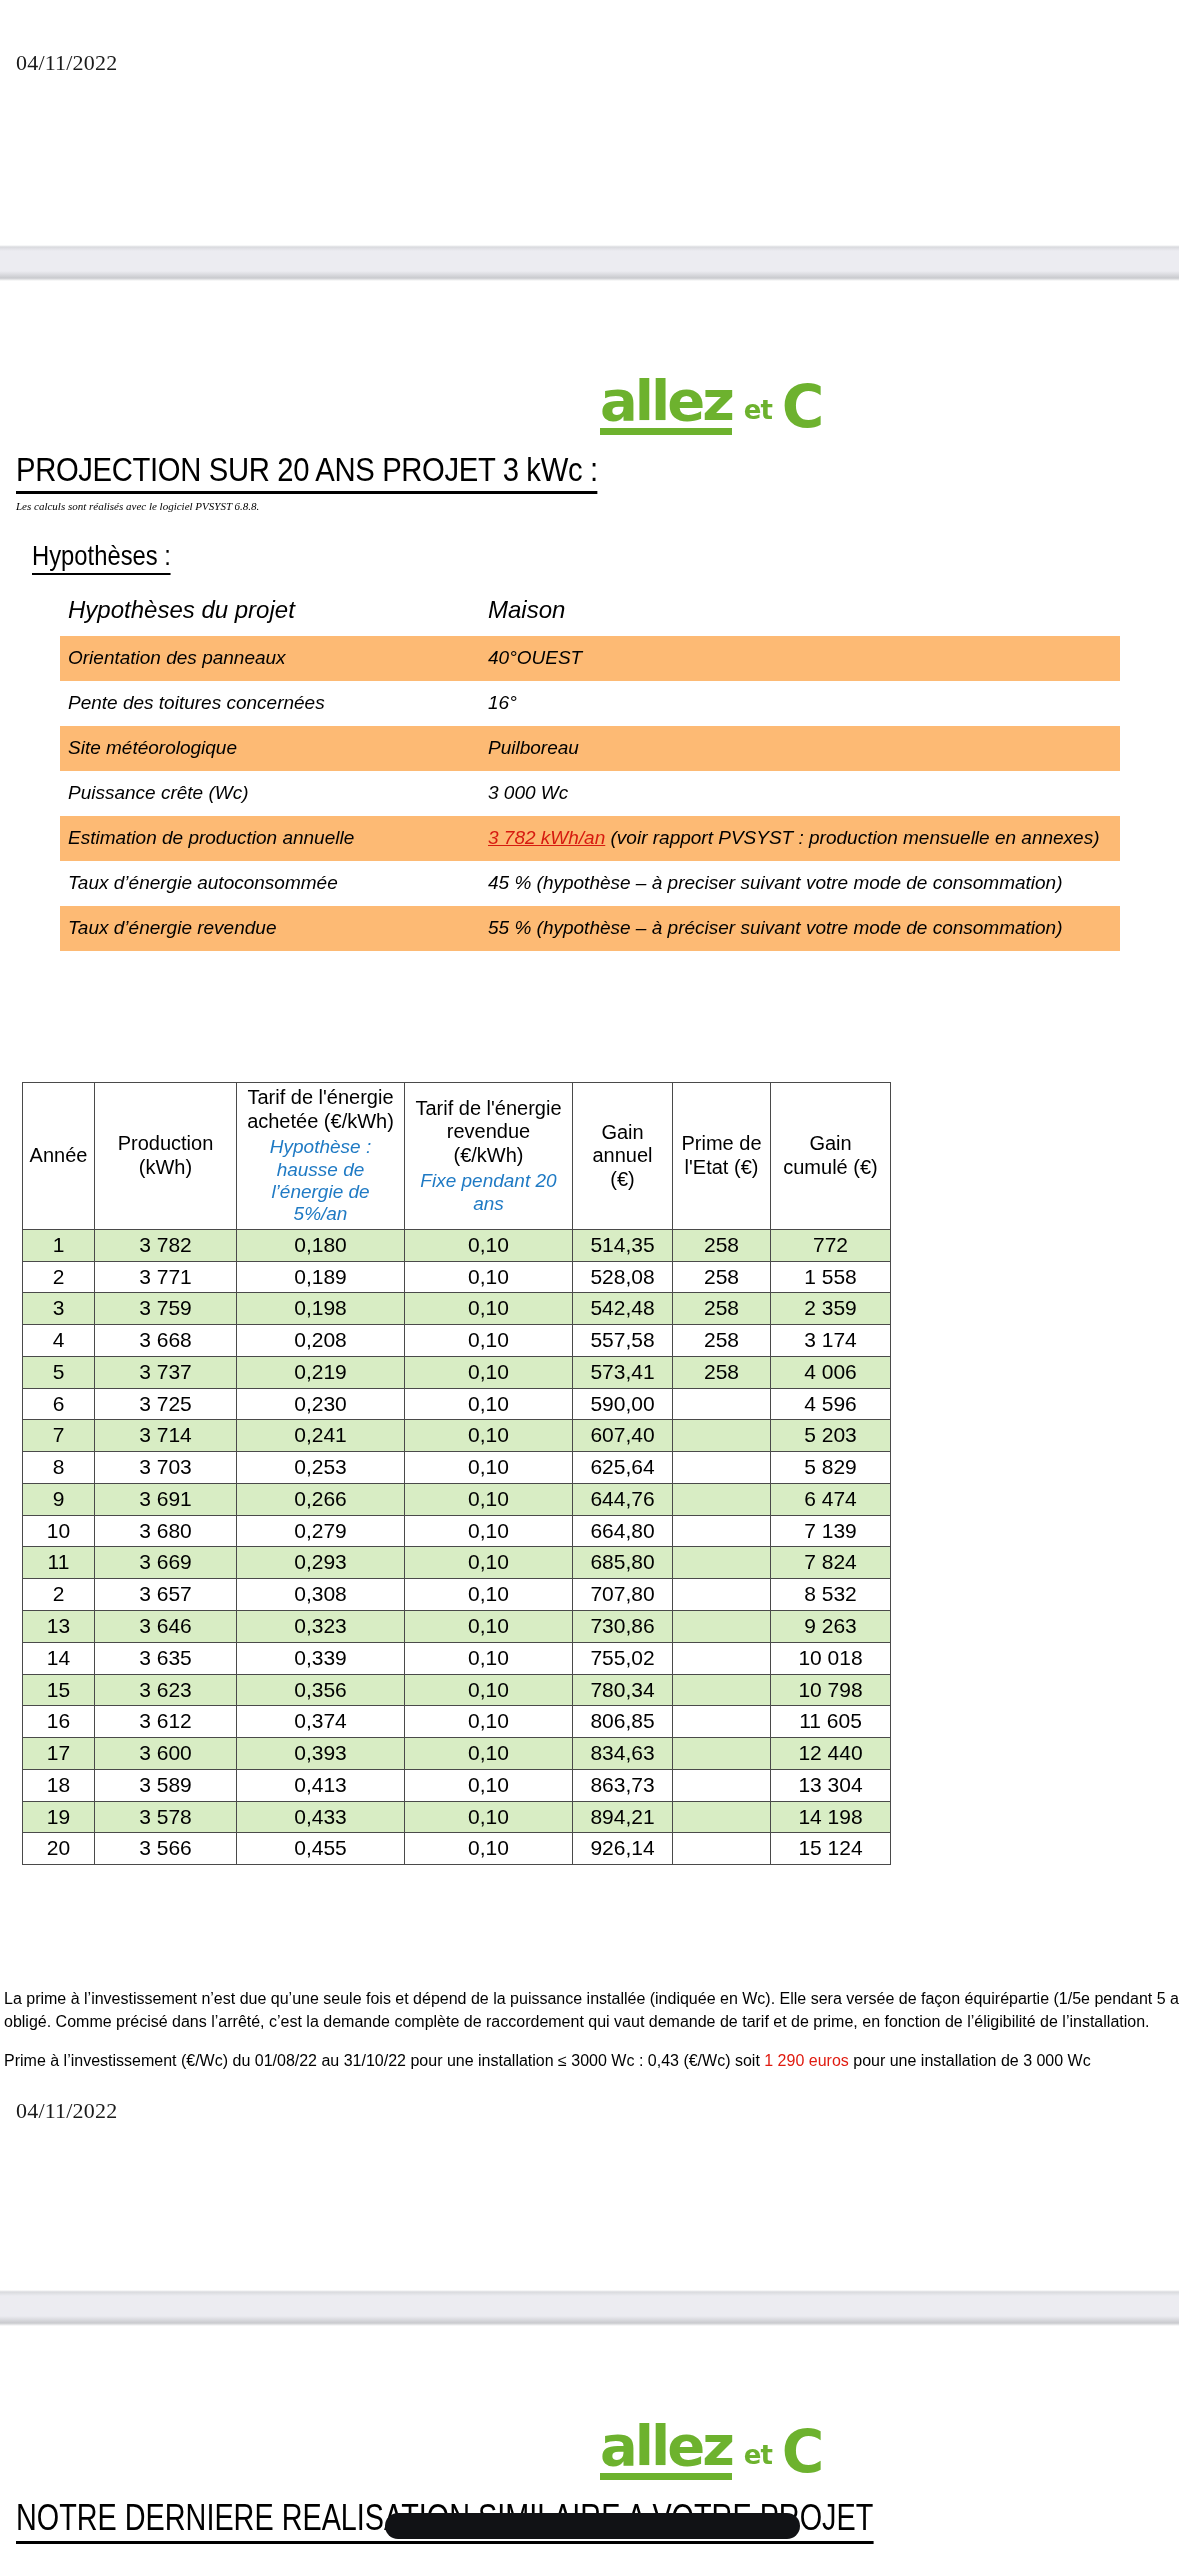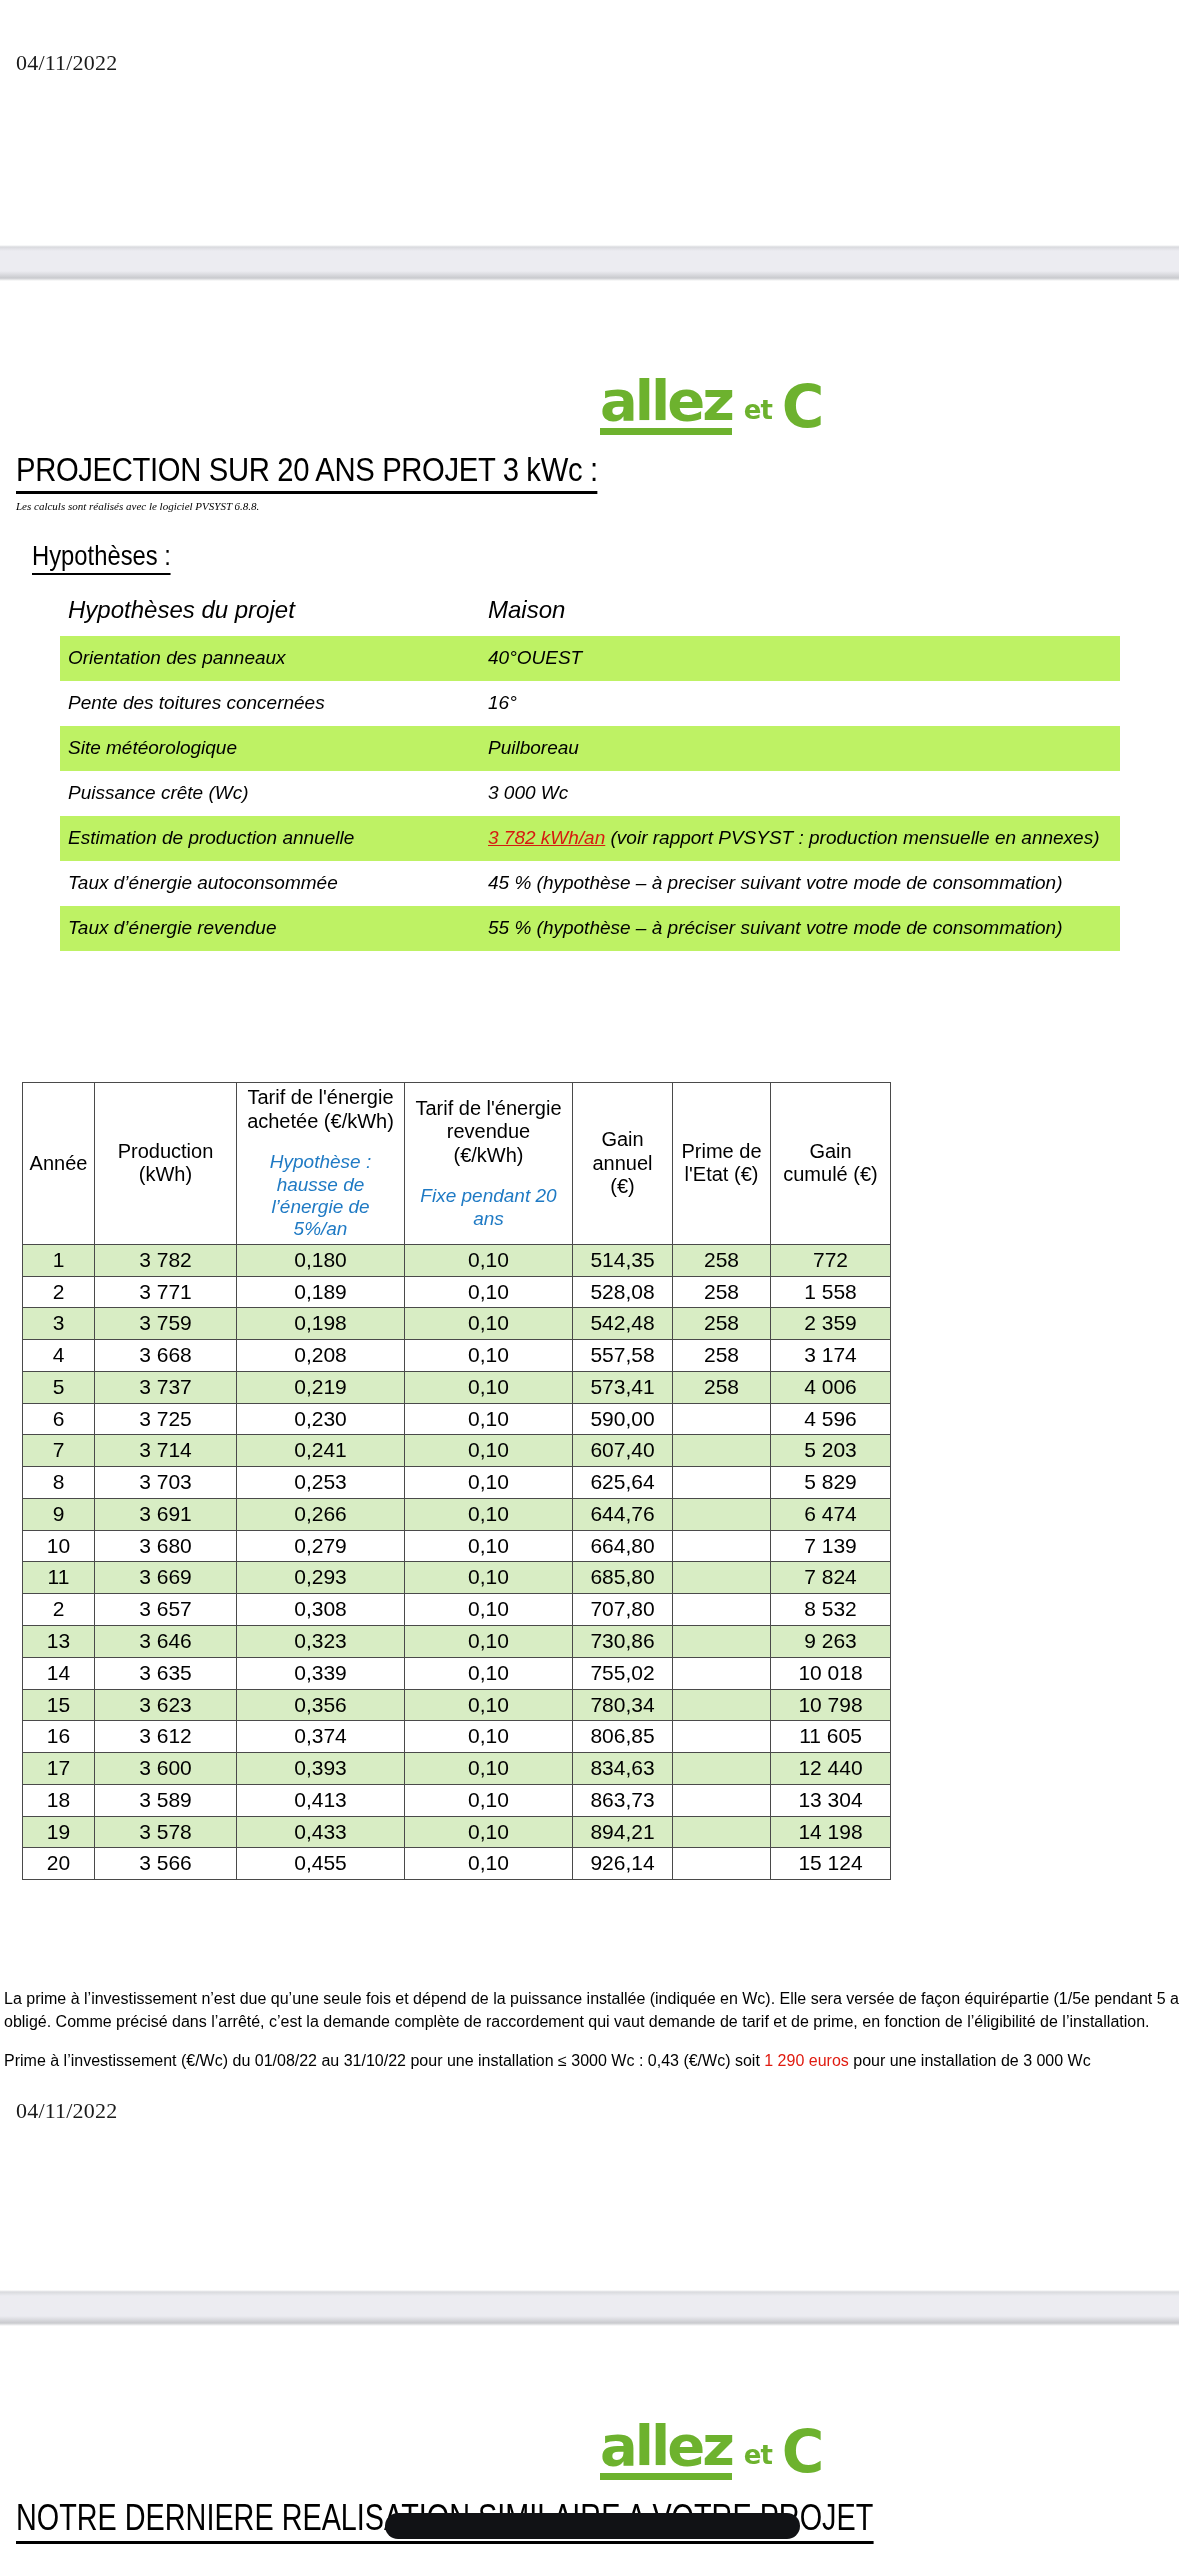--- a/index.html
+++ b/index.html
@@ -99,21 +99,21 @@
     position: absolute;
     border-collapse: collapse;
     font-family: "Liberation Sans Narrow", "Liberation Sans", sans-serif;
     font-size: 19px;
   }
   .hyp-table td {
     vertical-align: top;
     padding: 9px 6px 11px 8px;
     line-height: 1.32;
   }
-  .hyp-table tr.shade td { background: #bef264; }
+  .hyp-table tr.shade td { background: #fdba74; }
   .hyp-table td.k { width: 420px; }
   .hyp-table td.v { width: 640px; }
   .hyp-head td {
     font-size: 24px;
     padding-bottom: 10px;
     background: #ffffff !important;
   }
   .hl-red {
     color: #d61a0f;
     text-decoration: underline;
@@ -137,21 +137,21 @@
   .proj-table thead th {
     height: 108px;
     vertical-align: middle;
     font-size: 20px;
   }
   .proj-table thead .sub {
     display: block;
     color: #1f7ac4;
     font-style: italic;
     font-size: 19px;
-    margin-top: 18px;
+    margin-top: 3px;
   }
   .proj-table tbody td { height: 29px; }
   .proj-table tbody tr.shade td { background: #d8edc4; }
 
   .col-annee    { width: 72px; margin-top: 36px; }
   .col-prod     { width: 142px; }
   .col-achat    { width: 168px; }
   .col-revente  { width: 168px; }
   .col-gain     { width: 100px; }
   .col-prime    { width: 98px; }

